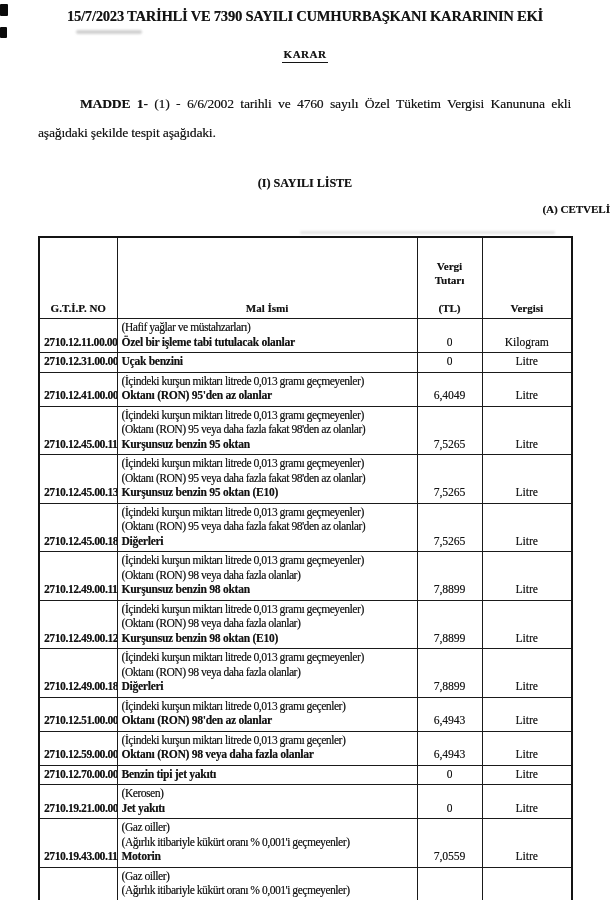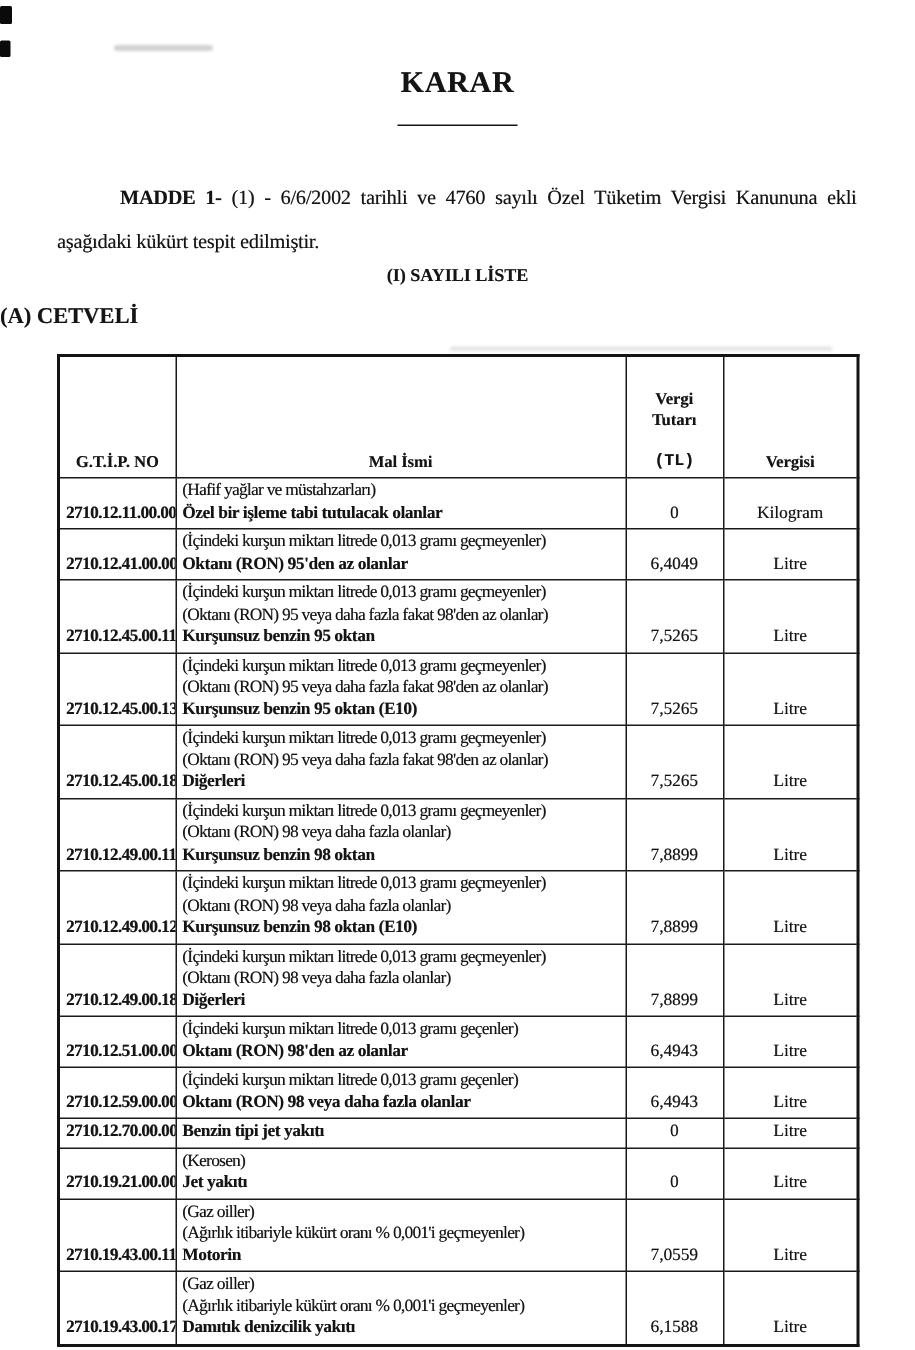--- a/index.html
+++ b/index.html
@@ -17,76 +17,77 @@
   .smudge{position:absolute;background:rgba(90,90,90,0.28);filter:blur(1.2px);border-radius:2px;}
   .smudge-title{left:76px;top:30px;width:66px;height:4px;}
   .smudge-table{left:300px;top:231px;width:255px;height:3px;background:rgba(90,90,90,0.16);}
   
   .doc-title{
     position:absolute;top:8px;left:0;width:100%;text-align:center;
     font-weight:bold;font-size:14.5px;letter-spacing:-0.2px;
   }
   .karar-wrap{position:absolute;top:44px;left:0;width:100%;text-align:center;}
   .karar{
-    display:inline-block;font-weight:bold;font-size:20px;letter-spacing:0.5px;
-    border-bottom:1.6px solid #141414;padding:0 2px 16px 2px;
+    display:inline-block;font-weight:bold;font-size:11px;letter-spacing:0.5px;
+    border-bottom:1.6px solid #141414;padding:0 2px 2px 2px;
   }
   
   .para{position:absolute;top:89px;left:38px;width:533px;font-size:13.5px;
-    line-height:29px;letter-spacing:-0.15px;margin-top:28px;}
+    line-height:29px;letter-spacing:-0.15px;}
   .para .line{text-align:justify;text-align-last:justify;}
   .para .line.first{padding-left:42px;}
   .para .line.last{text-align:left;text-align-last:left;}
   .para .bold{font-weight:bold;}
   .list-title{position:absolute;top:176px;left:0;width:100%;text-align:center;
     font-weight:bold;font-size:12px;}
-  .sched-title{position:absolute;top:203px;left:0;width:100%;text-align:left;
-    font-weight:bold;font-size:15px;}
+  .sched-title{position:absolute;top:203px;left:0;width:100%;text-align:right;
+    font-weight:bold;font-size:11px;}
   
   table.tariff{
     position:absolute;top:236px;left:38px;width:533px;
     border-collapse:collapse;table-layout:fixed;
     font-size:11.5px;line-height:14.5px;
   }
   table.tariff col.c1{width:78px;}
   table.tariff col.c2{width:300px;}
   table.tariff col.c3{width:65px;}
   table.tariff col.c4{width:90px;}
   table.tariff th,table.tariff td{
     border:1.6px solid #1a1a1a;vertical-align:bottom;
     padding:1px 4px 3px 4px;overflow:hidden;
   }
   table.tariff{border:2.2px solid #141414;}
   thead th{height:76px;font-weight:bold;font-size:11px;text-align:center;
     padding-bottom:12px;border-bottom-width:2px;}
-  th .tl-line{margin-top:13px;font-family:Liberation Mono, monospace;}
+  th .tl-line{margin-top:13px;}
   td.gtip{font-weight:bold;letter-spacing:-0.4px;white-space:nowrap;padding-left:6px;}
   td.mal{padding-left:7px;}
   td.mal .note{letter-spacing:-0.45px;white-space:nowrap;}
   td.mal .pname{font-weight:bold;letter-spacing:-0.25px;white-space:nowrap;}
   td.tax,td.unit{text-align:center;}
 </style>
 </head>
 <body>
 
 <div class="page">
 
   <div class="edge-blob blob-a"></div>
   <div class="edge-blob blob-b"></div>
   <div class="smudge smudge-title"></div>
   <div class="smudge smudge-table"></div>
 
+  <div class="doc-title">15/7/2023 TARİHLİ VE 7390 SAYILI CUMHURBAŞKANI KARARININ EKİ</div>
 
   <div class="karar-wrap">
     <span class="karar">KARAR</span>
   </div>
 
   <div class="para">
     <div class="line first"><span class="bold">MADDE 1-</span><span> (1) - 6/6/2002 tarihli ve 4760 sayılı Özel Tüketim Vergisi Kanununa ekli</span></div>
-    <div class="line last">aşağıdaki kükürt tespit edilmiştir.</div>
+    <div class="line last">aşağıdaki şekilde tespit aşağıdaki.</div>
   </div>
 
   <div class="list-title">(I) SAYILI LİSTE</div>
   <div class="sched-title">(A) CETVELİ</div>
 
   <table class="tariff">
     <colgroup>
         <col class="c1">
         <col class="c2">
         <col class="c3">
@@ -107,20 +108,28 @@
     <tr>
       <td class="gtip">2710.12.11.00.00</td>
       <td class="mal">
             <div class="note">(Hafif yağlar ve müstahzarları)</div>
             <div class="pname">Özel bir işleme tabi tutulacak olanlar</div>
           </td>
       <td class="tax">0</td>
       <td class="unit">Kilogram</td>
     </tr>
 
+    <tr>
+      <td class="gtip">2710.12.31.00.00</td>
+      <td class="mal">
+            <div class="pname">Uçak benzini</div>
+          </td>
+      <td class="tax">0</td>
+      <td class="unit">Litre</td>
+    </tr>
 
     <tr>
       <td class="gtip">2710.12.41.00.00</td>
       <td class="mal">
             <div class="note">(İçindeki kurşun miktarı litrede 0,013 gramı geçmeyenler)</div>
             <div class="pname">Oktanı (RON) 95'den az olanlar</div>
           </td>
       <td class="tax">6,4049</td>
       <td class="unit">Litre</td>
     </tr>

